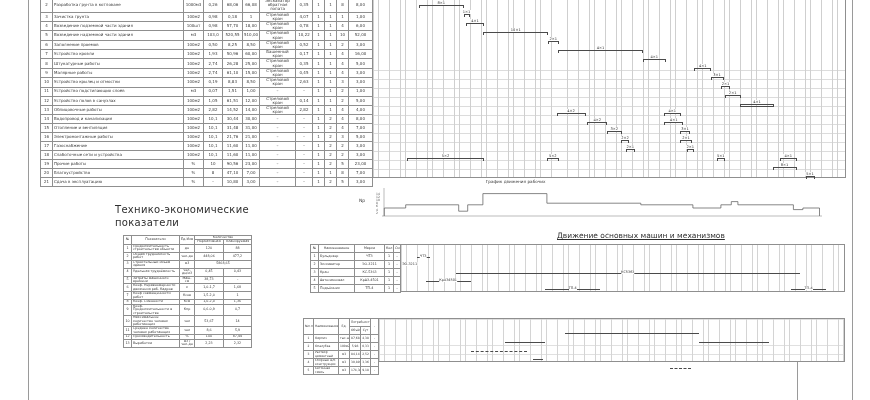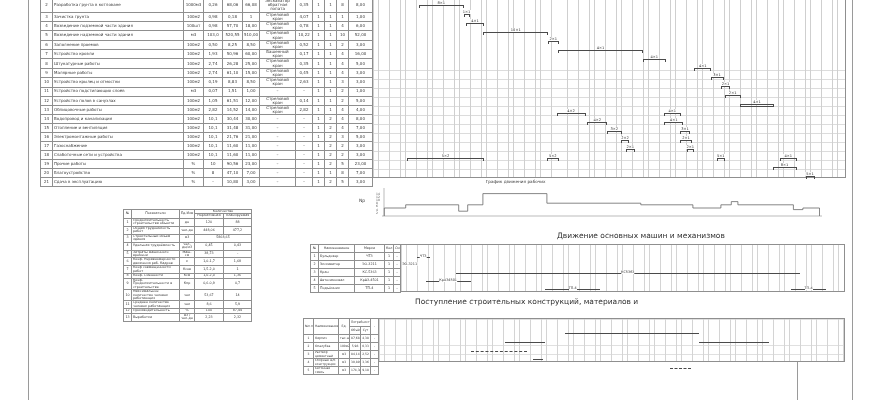--- a/index.html
+++ b/index.html
@@ -51,21 +51,21 @@
   .np-tick { position: absolute; font-size: 3px; color: #555; }
 
   
   #tep { position: absolute; left: 115px; top: 203px; width: 140px; }
   #tep-heading { font-size: 10px; letter-spacing: 0.3px; line-height: 1.3; color: #2e2e2e; }
   #tep-table { margin-top: 6px; margin-left: 8px; width: 128px; }
   #tep-table td, #tep-table th { font-size: 3.3px; }
   #tep-table td.t-name { text-align: left; }
 
   
-  #machines-title { position: absolute; left: 557px; top: 231px; font-size: 7.5px; color: #2e2e2e; }
+  #machines-title { position: absolute; left: 557px; top: 231px; font-size: 7.5px; color: #2e2e2e; text-decoration: underline; }
   #machines { position: absolute; left: 310px; top: 244px; width: 90px; }
   #machines td, #machines th { font-size: 3.3px; height: 8px; }
   #machines td.m-name { text-align: left; }
   #machines-timeline {
     position: absolute; left: 400px; top: 244px; width: 445px; height: 48px;
     border: 0.5px solid #8f8f8f;
     background:
       repeating-linear-gradient(to right, #d4d4d4 0 0.5px, transparent 0.5px 5.4px),
       repeating-linear-gradient(to bottom, #e0e0e0 0 0.5px, transparent 0.5px 8px);
   }
@@ -495,20 +495,24 @@
       <div class="np-tick" style="left: 4px; top: 29.6px;">4</div>
       <div class="np-tick" style="left: 4px; top: 26.4px;">6</div>
       <div class="np-tick" style="left: 4px; top: 23.2px;">8</div>
       <div class="np-tick" style="left: 4px; top: 20px;">10</div>
       <div class="np-tick" style="left: 4px; top: 16.8px;">12</div>
       <div class="np-tick" style="left: 4px; top: 13.6px;">14</div>
     </div>
 </div>
 
 <div id="tep">
+  <div id="tep-heading">
+    <div>Технико-экономические</div>
+    <div>показатели</div>
+  </div>
   <table id="tep-table">
     <colgroup>
       <col style="width:8px">
         <col style="width:48px">
         <col style="width:15px">
         <col style="width:29px">
         <col style="width:28px">
     </colgroup>
     <thead>
       <tr>
@@ -690,21 +694,20 @@
     </div>
     <div class="mbar" style="left: 32.6%; width: 12.3%; top: 44px;">
       <span class="blabel">ТП-4</span>
     </div>
     <div class="mbar" style="left: 88%; width: 8%; top: 44px;">
       <span class="blabel">ТП-4</span>
     </div>
   </div>
 
 <div id="materials-title">
-  <div>Поступление строительных конструкций, материалов и</div>
 </div>
 <div id="materials">
   <table>
     <colgroup>
       <col style="width:10px">
         <col style="width:25px">
         <col style="width:11px">
         <col style="width:11px">
         <col style="width:10px">
         <col style="width:8px">

